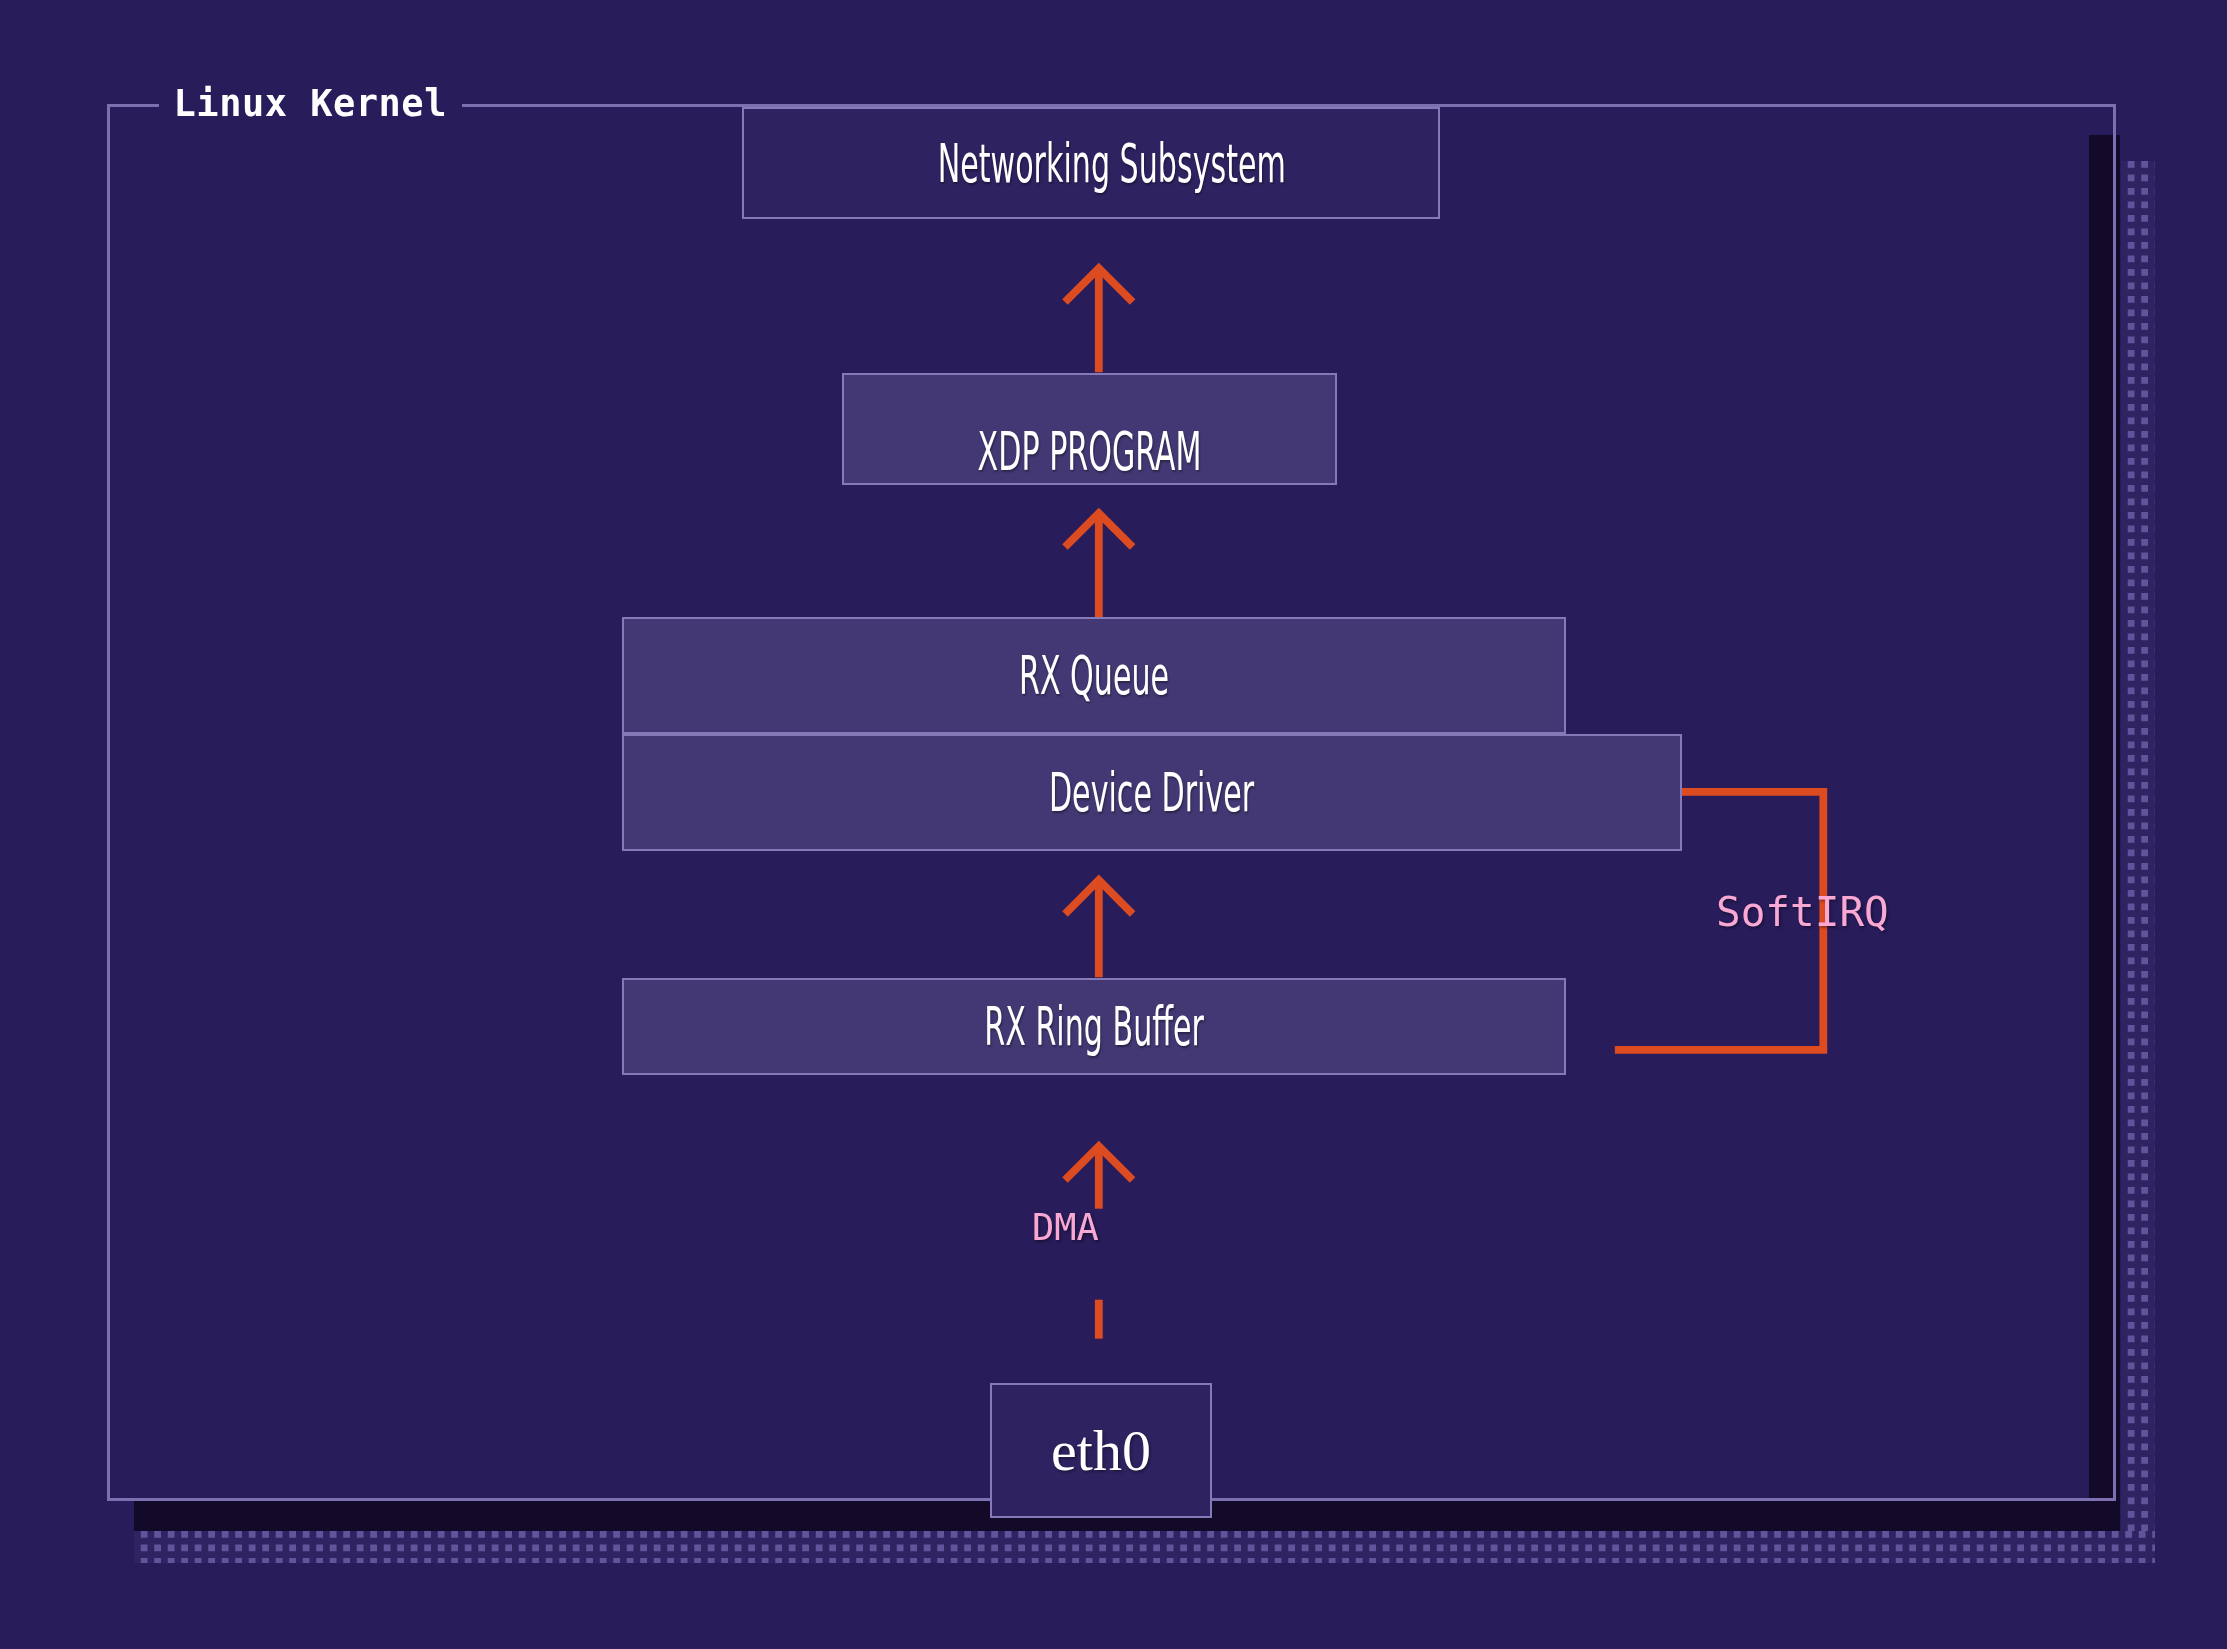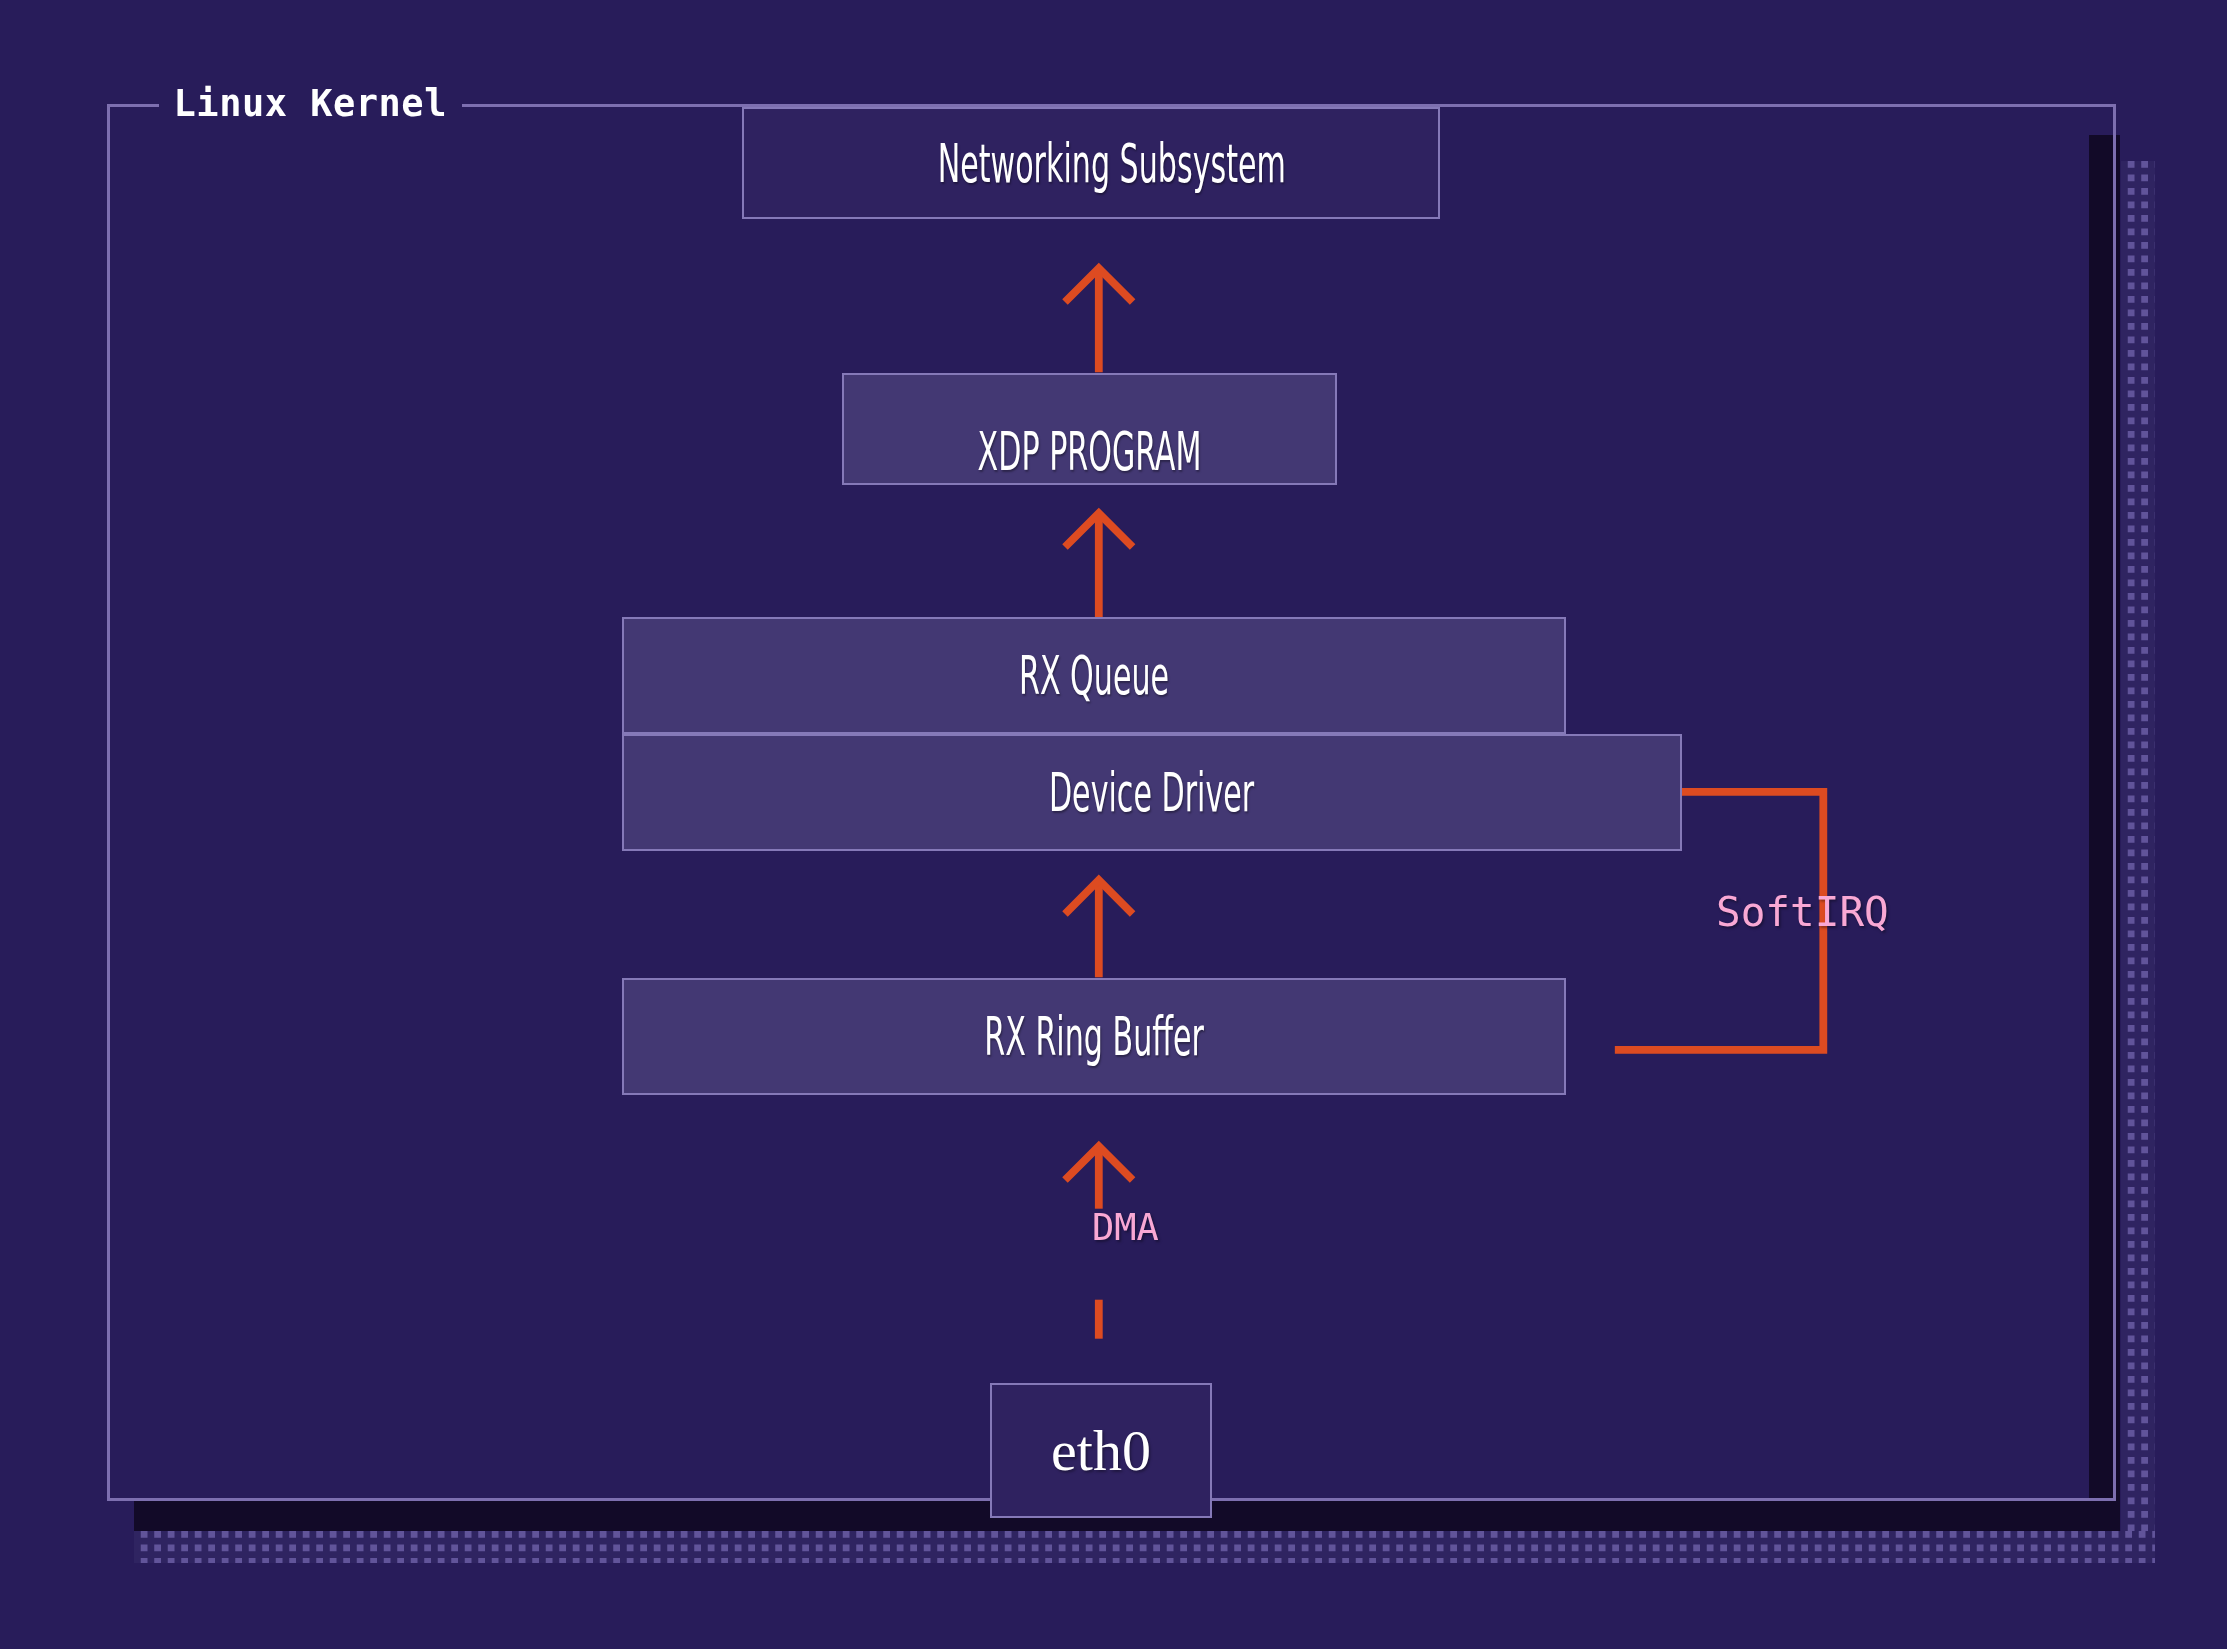--- a/index.html
+++ b/index.html
@@ -106,42 +106,42 @@
 
   #node-xdp       { left: 842px;  top: 373px;  width: 495px;  height: 112px; align-items: flex-end; }
   #node-xdp .lbl  { font-size: 54px; }
 
   #node-rxqueue   { left: 622px;  top: 617px; width: 944px; height: 117px; }
   #node-rxqueue .lbl { font-size: 54px; }
 
   #node-driver    { left: 622px;  top: 734px; width: 1060px; height: 117px; }
   #node-driver .lbl  { font-size: 54px; }
 
-  #node-ringbuf   { left: 622px;  top: 978px; width: 944px; height: 117px; }
+  #node-ringbuf   { left: 622px;  top: 978px; width: 944px; height: 97px; }
   #node-ringbuf .lbl { font-size: 54px; }
 
   #node-eth0      { left: 990px;  top: 1383px; width: 222px;  height: 135px; }
   #node-eth0 .lbl {
     font-family: Liberation Serif, serif;
     font-size: 58px;
     transform: none;
     font-stretch: normal;
   }
 
   
   .free-label {
     position: absolute;
     color: #f9a8d4;
     font-family: "DejaVu Sans Mono", monospace;
     white-space: nowrap;
     z-index: 5;
     text-shadow: 1.6px 2.1px 2.6px rgba(0,0,0,0.35);
   }
   #label-softirq { left: 1716px; top: 888px; font-size: 41px; }
-  #label-dma     { left: 1092px; top: 1206px; font-size: 37px; }
+  #label-dma     { left: 1032px; top: 1206px; font-size: 37px; }
 
   
   .arrow-svg {
     position: absolute;
     overflow: visible;
     z-index: 3;
   }
 </style>
 </head>
 <body>

